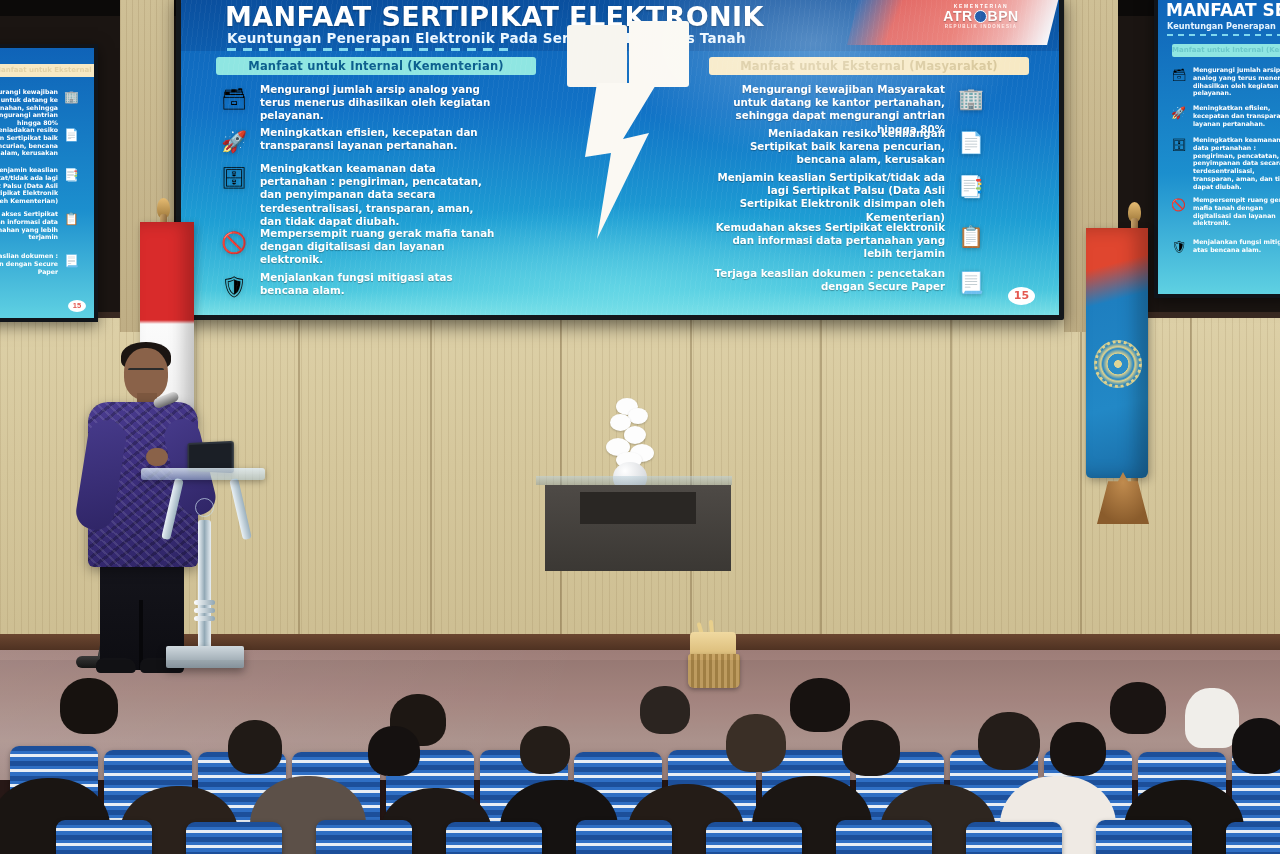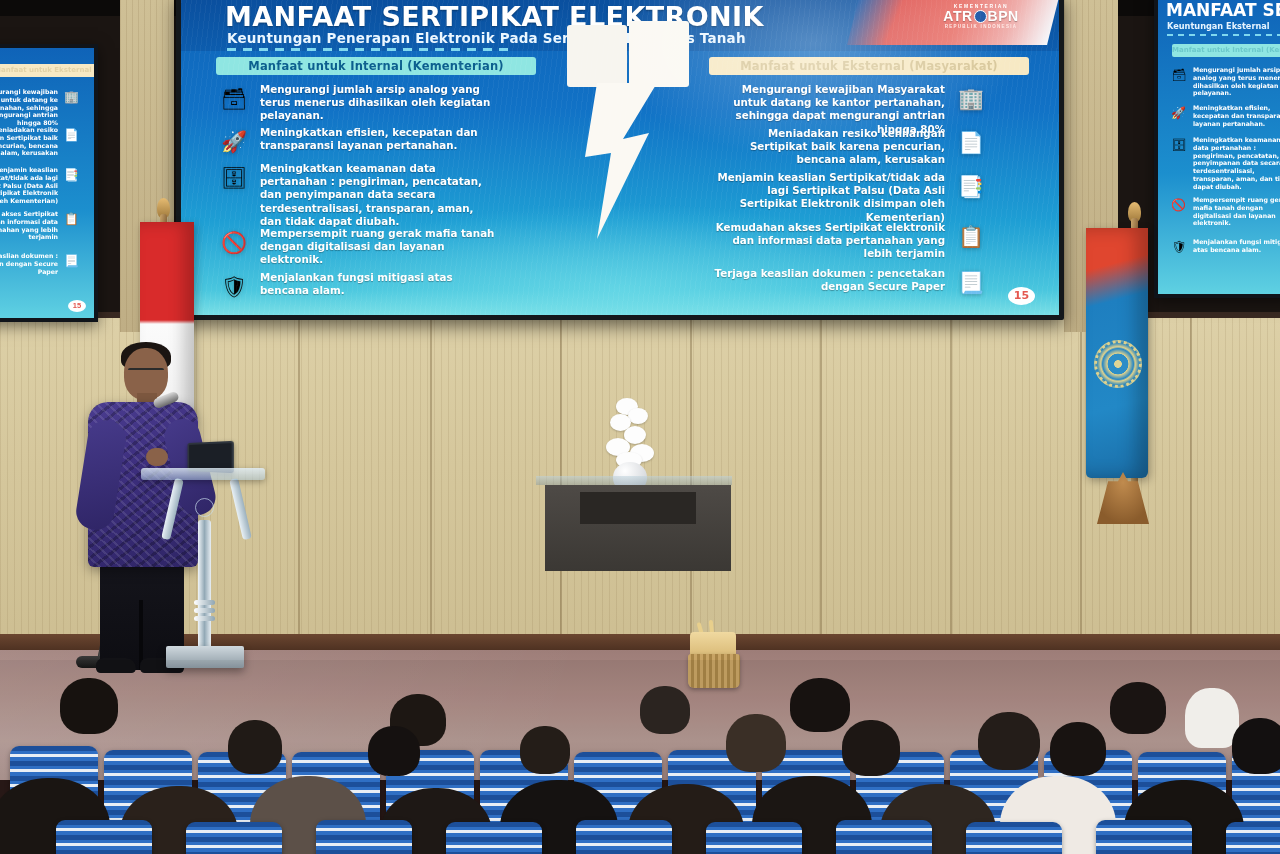--- a/index.html
+++ b/index.html
@@ -377,21 +377,21 @@
         <span class="mini-tx" style="text-align:right">Terjaga keaslian dokumen : pencetakan dengan Secure Paper</span>
         <span class="mini-ico">📃</span>
       </div>
       <div class="mini-num">15</div>
     </div>
   </div>
 
   <div class="side-frame r">
     <div class="side-slide">
       <div class="mini-title">MANFAAT SERT</div>
-      <div class="mini-sub">Keuntungan Eksternal</div>
+      <div class="mini-sub">Keuntungan Penerapan</div>
       <div class="mini-dash"></div>
       <div class="mini-hdr" style="left:14px; top:50px; width:126px; background:#8fe6e2; color:#6cc9cb;">Manfaat untuk Internal (Kementerian)</div>
       <div class="mini-b" style="left:12px; top:72px">
         <span class="mini-ico">🗃</span>
         <span class="mini-tx">Mengurangi jumlah arsip analog yang terus menerus dihasilkan oleh kegiatan pelayanan.</span>
       </div>
       <div class="mini-b" style="left:12px; top:110px">
         <span class="mini-ico">🚀</span>
         <span class="mini-tx">Meningkatkan efisien, kecepatan dan transparansi layanan pertanahan.</span>
       </div>

